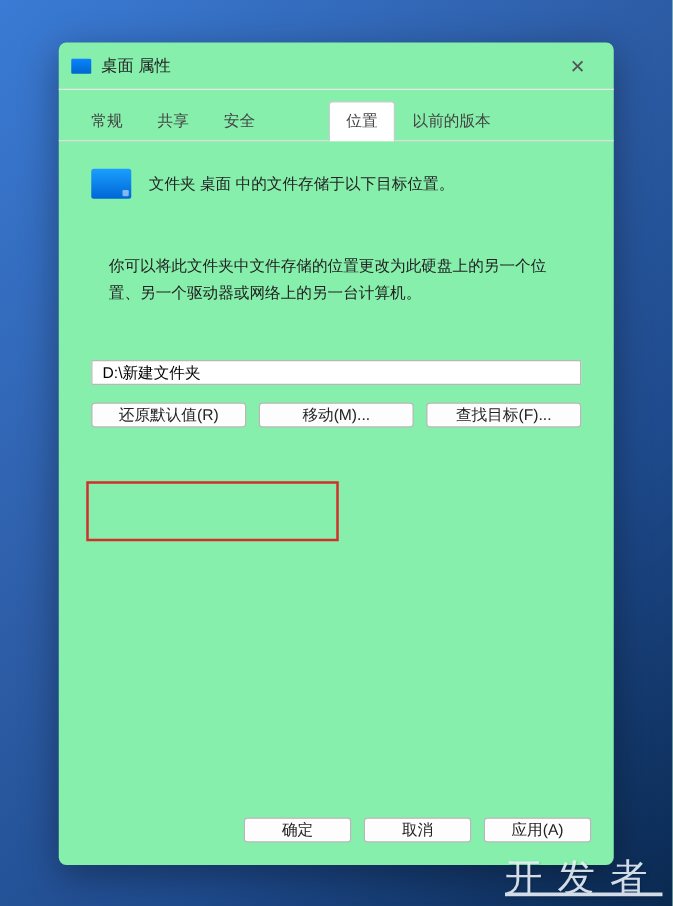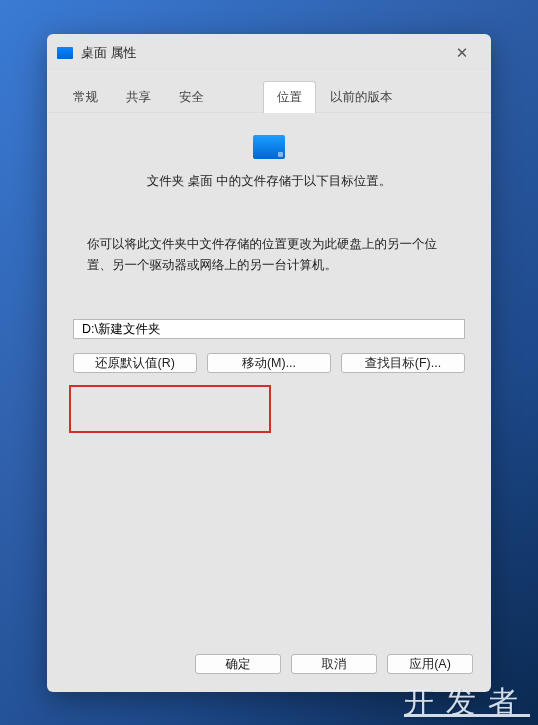--- a/index.html
+++ b/index.html
@@ -9,21 +9,21 @@
     font-family: "Microsoft YaHei", "Segoe UI", sans-serif;
     font-size: 13px;
     color: #333;
     position: relative;
     overflow: hidden;
   }
   .dialog {
     position: absolute;
     left: 47px; top: 34px;
     width: 444px; height: 658px;
-    background: #e5e5e5;
+    background: #86efac;
     border-radius: 6px;
     box-shadow: 0 8px 30px rgba(0,0,0,.35);
     display: flex;
     flex-direction: column;
   }
   .titlebar {
     height: 38px;
     display: flex;
     align-items: center;
     padding: 0 10px;
@@ -68,21 +68,20 @@
   .content {
     flex: 1;
     padding: 22px 26px 12px 26px;
     position: relative;
   }
   .desc-row {
     display: flex;
     align-items: center;
     gap: 14px;
     margin-bottom: 44px;
-    flex-direction: column;
   }
   .desktop-icon {
     width: 32px; height: 24px;
     background: linear-gradient(#1a9fff,#0066d6);
     border-radius: 2px;
     position: relative;
   }
   .desktop-icon::after{
     content:"";
     position:absolute; right:2px; bottom:2px;

